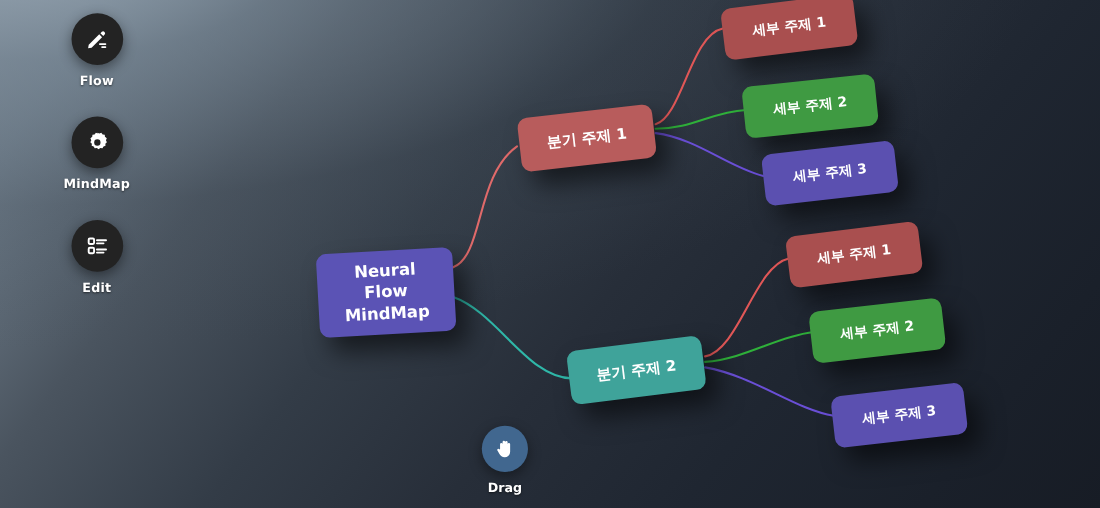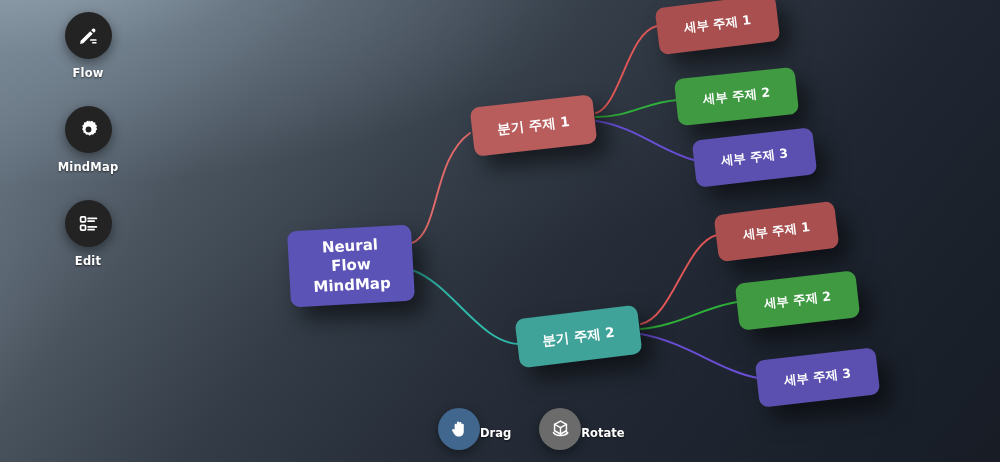--- a/index.html
+++ b/index.html
@@ -107,21 +107,21 @@
   .bottombar {
     position: absolute;
     left: 438px;
     bottom: 12px;
     display: flex;
     gap: 28px;
     z-index: 6;
   }
   .mode {
     display: flex;
-    flex-direction: row;
+    flex-direction: column;
     align-items: center;
     cursor: pointer;
   }
   .mode-circle {
     width: 42px;
     height: 42px;
     border-radius: 50%;
     display: flex;
     align-items: center;
     justify-content: center;
@@ -241,28 +241,14 @@
 
     <div class="mode">
       <div class="mode-circle active">
         <svg width="22" height="22" viewBox="0 0 24 24">
           <path fill="#ffffff" d="M7.2 12.6 V7.6 a1.25 1.25 0 0 1 2.5 0 V12 V5.2 a1.25 1.25 0 0 1 2.5 0 V12 V5.6 a1.25 1.25 0 0 1 2.5 0 V12 V7.4 a1.25 1.25 0 0 1 2.5 0 v7.3 c0 3.3 -2.2 5.6 -5.4 5.6 -2.6 0 -4.0 -1.1 -5.2 -3.1 l-2.0 -3.4 a1.2 1.2 0 0 1 1.9 -1.45 Z"></path>
         </svg>
       </div>
       <div class="mode-label">Drag</div>
     </div>
 
-    <div class="mode">
-      <div class="mode-circle inactive">
-        <svg width="23" height="23" viewBox="0 0 24 24">
-          <g fill="none" stroke="#ffffff" stroke-width="1.5" stroke-linejoin="round" stroke-linecap="round">
-            <path d="M12 3.2 L18.2 6.6 V13.3 L12 16.7 L5.8 13.3 V6.6 Z"></path>
-            <path d="M5.8 6.6 L12 10.0 L18.2 6.6"></path>
-            <path d="M12 10.0 V16.7"></path>
-            <path d="M4.6 15.0 a7.8 4.2 0 0 0 14.8 0.6"></path>
-            <path d="M17.3 13.5 l2.2 2.0 -2.6 1.6"></path>
-          </g>
-        </svg>
-      </div>
-      <div class="mode-label">Rotate</div>
-    </div>
   </div>
 </div>
 
 </body></html>

